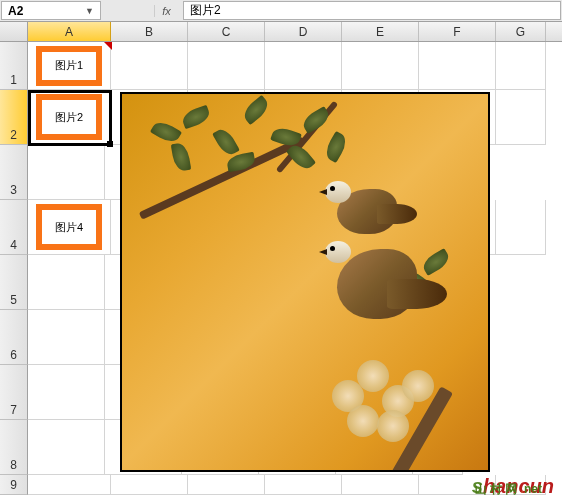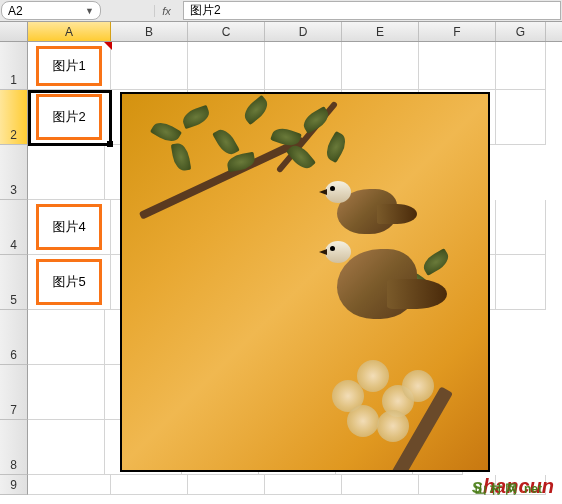--- a/index.html
+++ b/index.html
@@ -1,19 +1,19 @@
 <!DOCTYPE html>
 <html><head>
 <meta charset="utf-8">
 <style>
 * { margin: 0; padding: 0; box-sizing: border-box; font-family: Arial, "Microsoft YaHei", sans-serif; }
 body { background: #fff; width: 562px; height: 504px; position: relative; overflow: hidden; }
 
 .formula-bar { display: flex; height: 22px; border-bottom: 1px solid #a0a0a0; background: #e8e8e8; }
-.name-box { width: 100px; background: #fff; border: 1px solid #b0b0b0; border-radius: 8px; display: flex; align-items: center; padding: 0 6px; font-size: 12px; margin: 1px; }
+.name-box { width: 100px; background: #fff; border: 1px solid #b0b0b0; border-radius: 0; display: flex; align-items: center; padding: 0 6px; font-size: 12px; margin: 1px; font-weight: bold; }
 .name-box-arrow { margin-left: auto; font-size: 9px; color: #555; }
 .fx-label { width: 24px; display: flex; align-items: center; justify-content: center; font-size: 11px; font-style: italic; color: #555; border-left: 1px solid #ccc; }
 .formula-input { flex: 1; background: #fff; border: 1px solid #b0b0b0; padding: 2px 6px; font-size: 12px; margin: 1px; display: flex; align-items: center; }
 .fx-sep { width: 80px; display: flex; align-items: center; justify-content: flex-end; padding-right: 4px; }
 
 .col-headers { display: flex; height: 20px; background: linear-gradient(#f5f5f5, #e0e0e0); border-bottom: 1px solid #a0a0a0; }
 .corner { width: 28px; border-right: 1px solid #a0a0a0; background: linear-gradient(#f0f0f0, #ddd); }
 .col-h { border-right: 1px solid #c0c0c0; display: flex; align-items: center; justify-content: center; font-size: 12px; color: #333; }
 .col-h.selected { background: linear-gradient(#ffe699, #ffcc33); border-right: 1px solid #d4a017; }
 .col-A { width: 83px; } .col-B, .col-C, .col-D, .col-E, .col-F { width: 77px; } .col-G { width: 50px; }
@@ -23,21 +23,21 @@
 .row-h { border-right: 1px solid #a0a0a0; border-bottom: 1px solid #c0c0c0; background: linear-gradient(90deg, #f0f0f0, #e0e0e0); display: flex; align-items: flex-end; justify-content: center; font-size: 12px; color: #333; padding-bottom: 2px; }
 .row-h.selected { background: linear-gradient(90deg, #ffe699, #ffcc33); }
 .r1 { height: 48px; } .r2, .r3, .r4, .r5, .r6, .r7, .r8 { height: 55px; } .r9 { height: 20px; }
 
 .cells { position: relative; }
 .cell-row { display: flex; }
 .cell { border-right: 1px solid #d4d4d4; border-bottom: 1px solid #d4d4d4; font-size: 13px; padding: 4px; }
 .cA { width: 83px; display: flex; align-items: center; justify-content: center; }
 .cB, .cC, .cD, .cE, .cF { width: 77px; } .cG { width: 50px; }
 
-.btn-cell { background: #fff; border: 3px solid #f97316; display: flex; align-items: center; justify-content: center; margin: 4px; width: 74px; height: 40px; font-size: 13px; }
+.btn-cell { background: #fff; border: 6px solid #f97316; display: flex; align-items: center; justify-content: center; margin: 4px; width: 74px; height: 40px; font-size: 11px; }
 .r2h .btn-cell, .r3h .btn-cell, .r4h .btn-cell, .r5h .btn-cell, .r6h .btn-cell, .r7h .btn-cell, .r8h .btn-cell { height: 46px; }
 
 .selected-cell { position: absolute; left: 0; top: 48px; width: 84px; height: 56px; border: 3px solid #000; pointer-events: none; }
 .selected-cell::after { content: ""; position: absolute; right: -4px; bottom: -4px; width: 6px; height: 6px; background: #000; }
 .comment-marker { position: absolute; left: 76px; top: 0; width: 0; height: 0; border-left: 8px solid transparent; border-top: 8px solid #c00; }
 
 .painting { position: absolute; left: 120px; top: 92px; width: 370px; height: 380px; background: linear-gradient(135deg, #d4920f 0%, #e8a832 30%, #f0b850 50%, #e09820 80%, #c87810 100%); border: 2px solid #000; overflow: hidden; }
 .branch { position: absolute; background: #5a3a20; border-radius: 3px; }
 .b1 { left: 10px; top: 80px; width: 180px; height: 8px; transform: rotate(-25deg); }
 .b2 { left: 140px; top: 40px; width: 90px; height: 6px; transform: rotate(-50deg); }
@@ -146,23 +146,20 @@
           <div class="btn-cell">图片4</div>
         </div>
       <div class="cell cB"></div>
         <div class="cell cC"></div>
         <div class="cell cD"></div>
         <div class="cell cE"></div>
         <div class="cell cF"></div>
         <div class="cell cG"></div>
     </div>
     <div class="cell-row" style="height:55px">
-      <div class="cell cA r5h">
-          <div class="btn-cell">图片5</div>
-        </div>
       <div class="cell cB"></div>
         <div class="cell cC"></div>
         <div class="cell cD"></div>
         <div class="cell cE"></div>
         <div class="cell cF"></div>
         <div class="cell cG"></div>
     </div>
     <div class="cell-row" style="height:55px">
       <div class="cell cB"></div>
         <div class="cell cC"></div>

